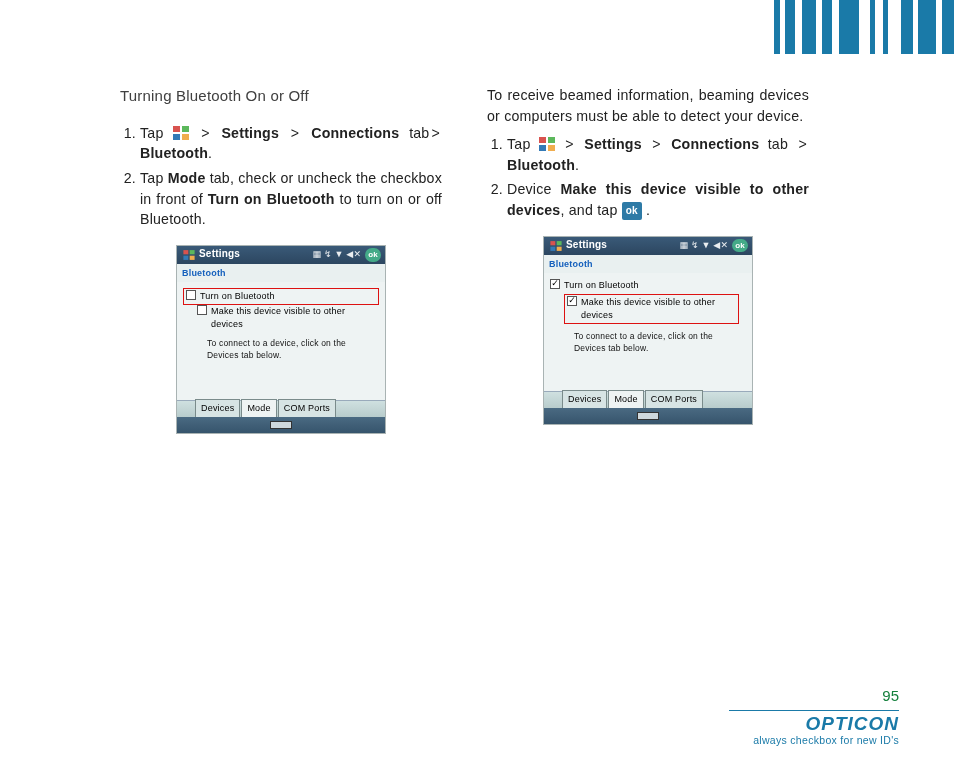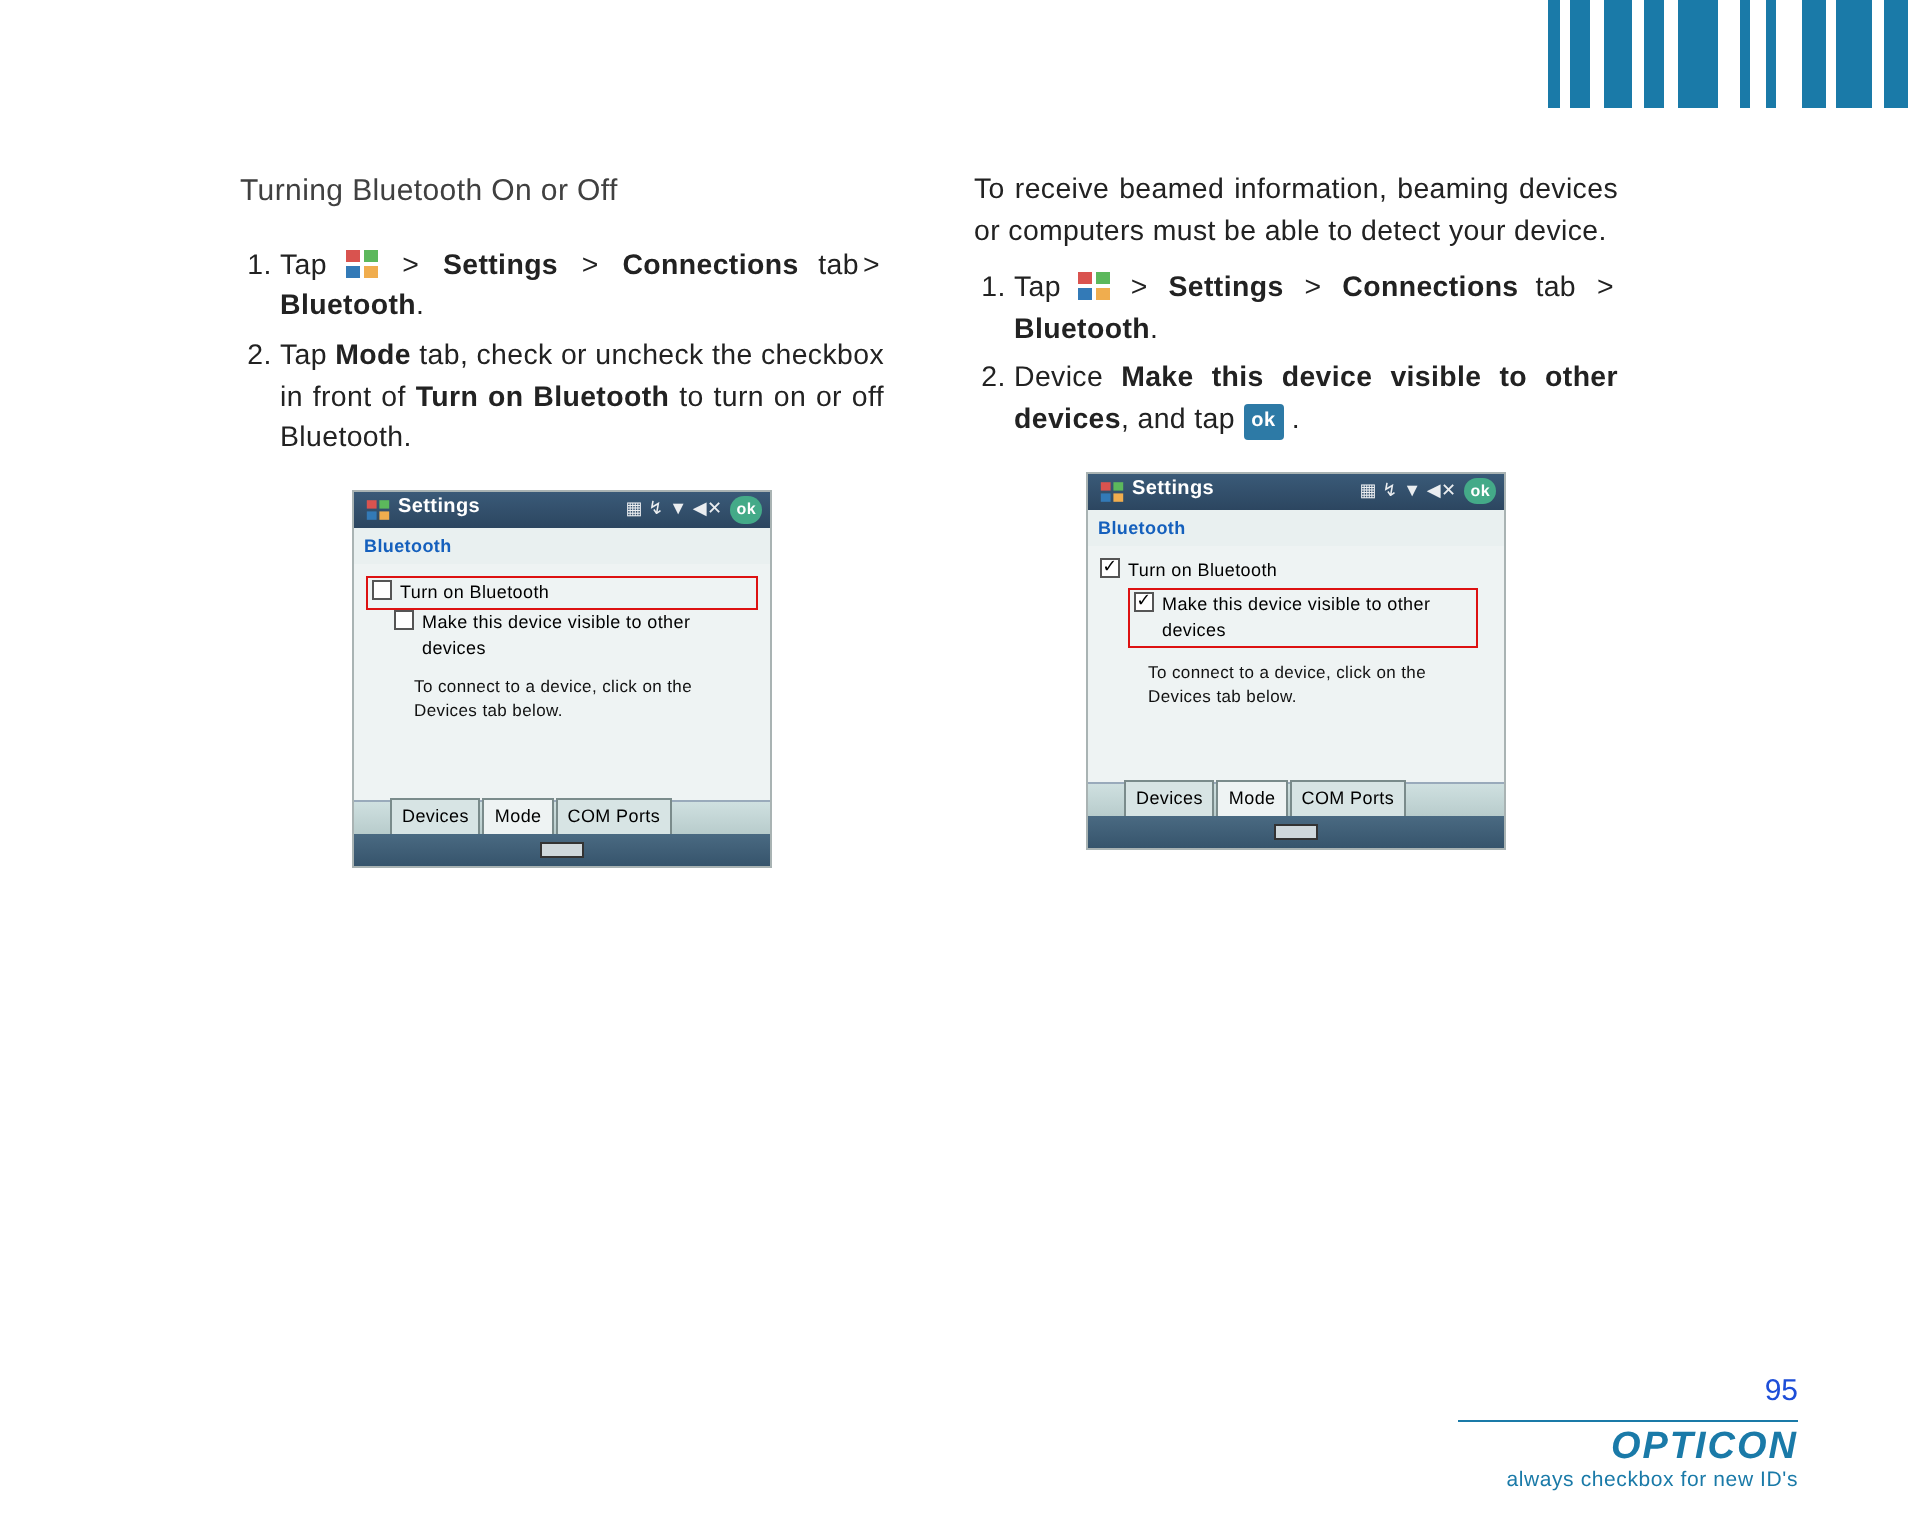--- a/index.html
+++ b/index.html
@@ -91,21 +91,21 @@
   }
   .shot .tab { font-size:9px; padding:2px 5px; border:1px solid #7a8b8b; border-bottom:none; margin-right:1px; background:#d7e4e4; }
   .shot .tab.active { background:#eef3f3; }
   .shot .kb { height:16px; background: linear-gradient(#4a6a82,#36546c); display:flex; align-items:center; justify-content:center;}
   .shot .kb span{ display:inline-block; width:22px; height:8px; background:#cfd8dc; border:1px solid #333;}
 
   .para { margin: 5px 0 8px; text-align: justify; }
 
   .pagenum {
     position:absolute; right:55px; bottom:60px;
-    font-size:15px; color:#1d4ed8;
+    font-size:15px; color:#15803d;
   }
   .brand {
     position:absolute; right:55px; bottom:18px; text-align:right;
   }
   .brand .logo {
     font-family: Arial, sans-serif; font-weight:900; font-style:italic;
     color:#1a7aa8; font-size:19px; letter-spacing:1px;
   }
   .brand .tag {
     font-size:10.5px; color:#1a7aa8; letter-spacing:.3px; margin-top:-1px;

